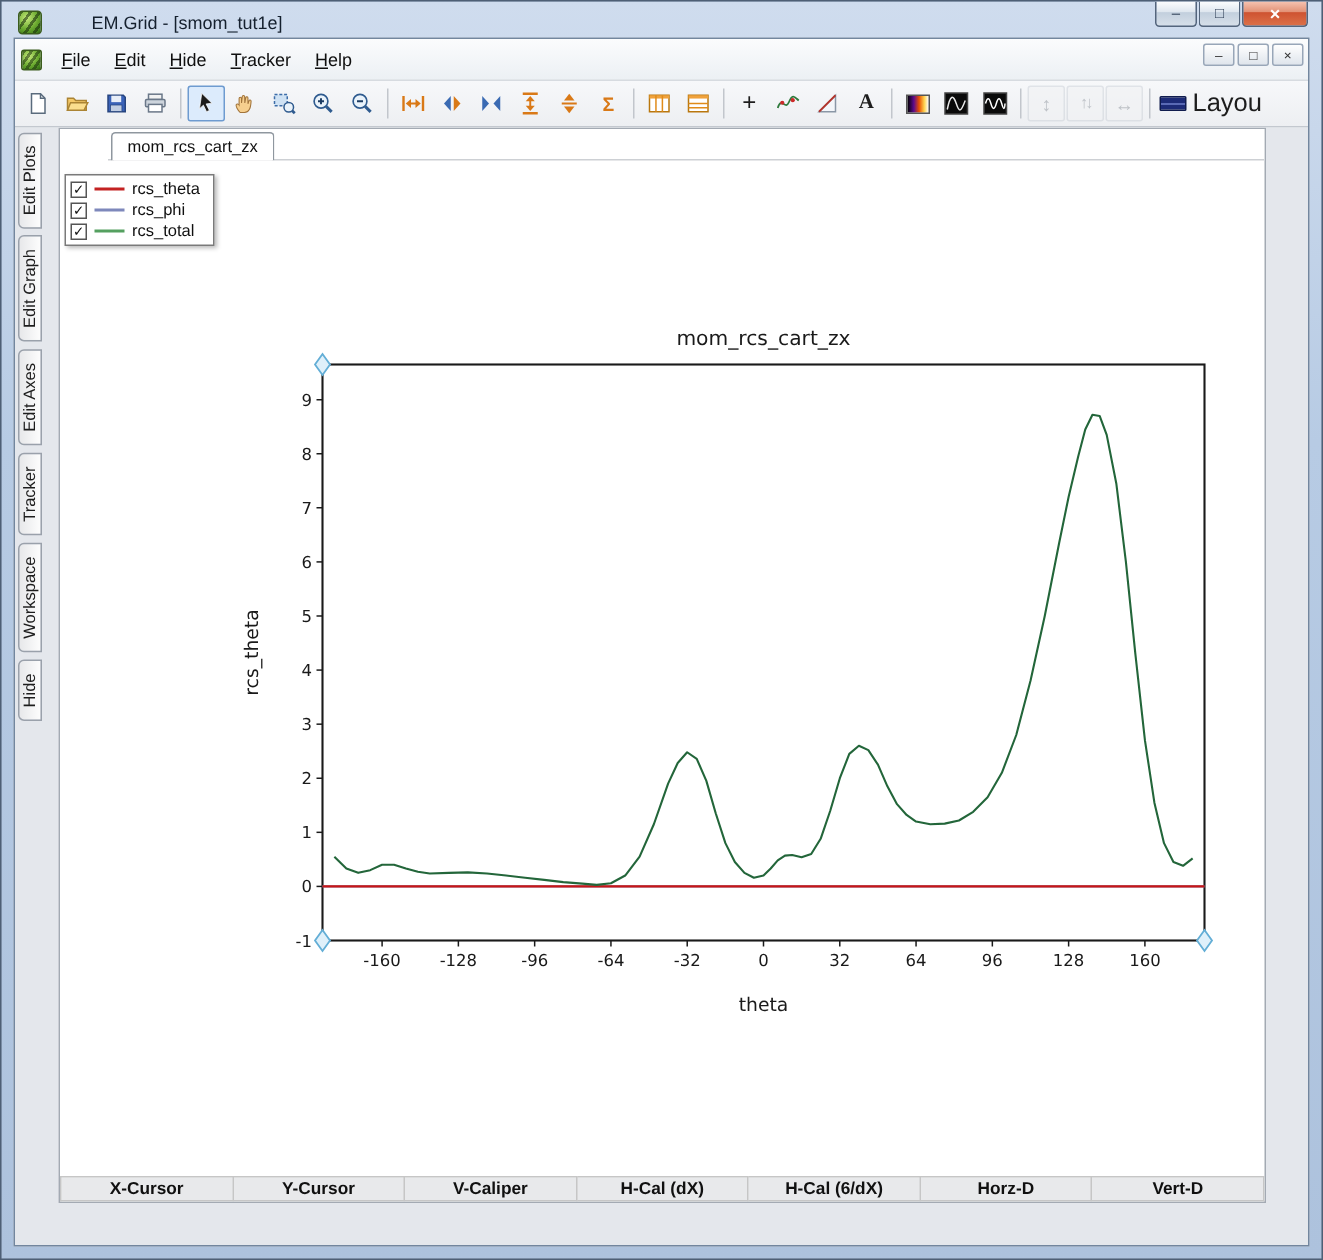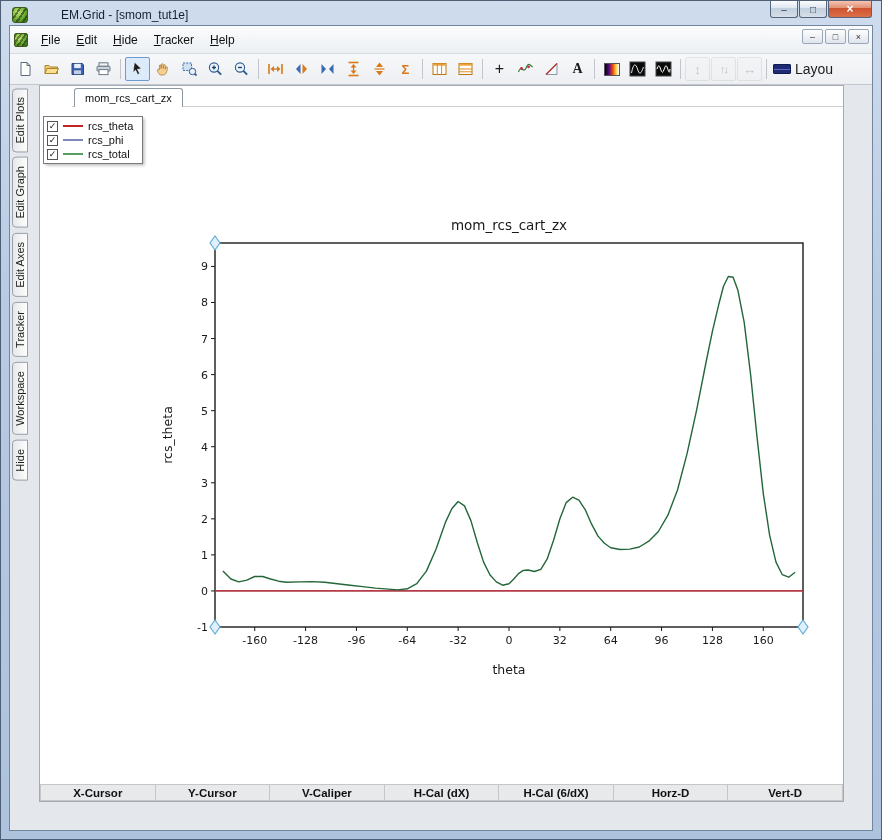--- a/index.html
+++ b/index.html
@@ -59,21 +59,21 @@
   .tb.active { border-color:#6e9bd0; background:#dcebfc; }
   .tb.boxed { border-color:#ccd1d8; background:#f1f2f4; }
   .tb.dis { opacity:.5; }
   .sep { width:1px; height:20px; background:#c2c6cc; margin:0 3px; flex:none; }
   .g { font-size:13px; font-weight:bold; line-height:1; }
   .g.orange{ color:#d97917; } .g.gray{ color:#8d939b; } .g.black{ color:#1d1d1d; }
   .g.tight{ letter-spacing:-2px; font-size:11px; }
   .cmap { width:16px; height:13px; border:1px solid #555;
     background:linear-gradient(90deg,#000,#5c0a8e 30%,#e84d00 55%,#ffd34d 80%,#fff); }
   .layout-btn { display:flex; align-items:center; gap:4px; border:none; background:transparent;
-    font-size:14px; color:#1d1d1d; padding:0 2px; flex:none; }
+    font-size:17px; color:#1d1d1d; padding:0 2px; flex:none; }
   .layout-ic { width:18px; height:10px; border:1px solid #101c4e; border-radius:1px;
     background:linear-gradient(#1d2b77 0 4px,#5a6ab5 4px 5px,#1d2b77 5px 10px); }
 
   
   .main { flex:1; display:flex; background:#e4e7ec; overflow:hidden;
     padding:0 28px 28px 0; }
   .side-tabs { width:29px; flex:none; padding:3px 0 0 2px; display:flex;
     flex-direction:column; gap:5px; align-items:flex-start; }
   .vtab { writing-mode:vertical-rl; transform:rotate(180deg);
     background:linear-gradient(90deg,#fdfdfd,#e7e8ea); border:1px solid #9aa1ab;

